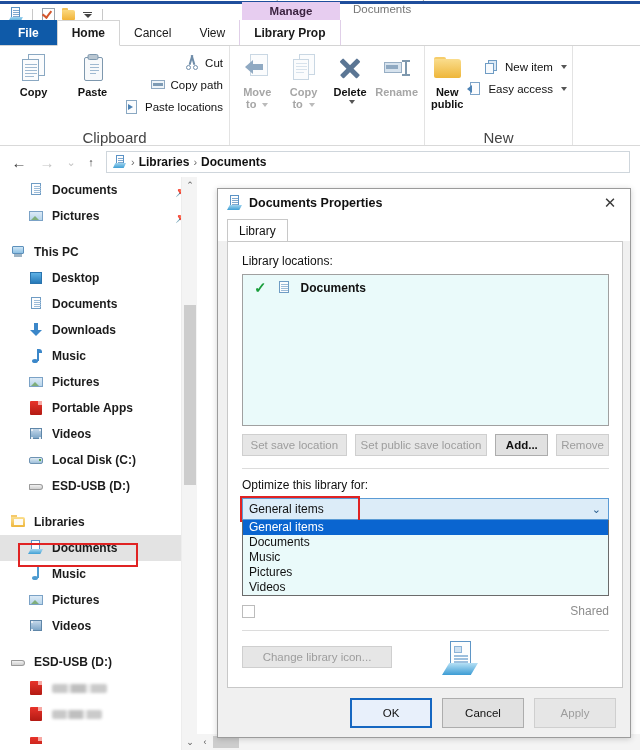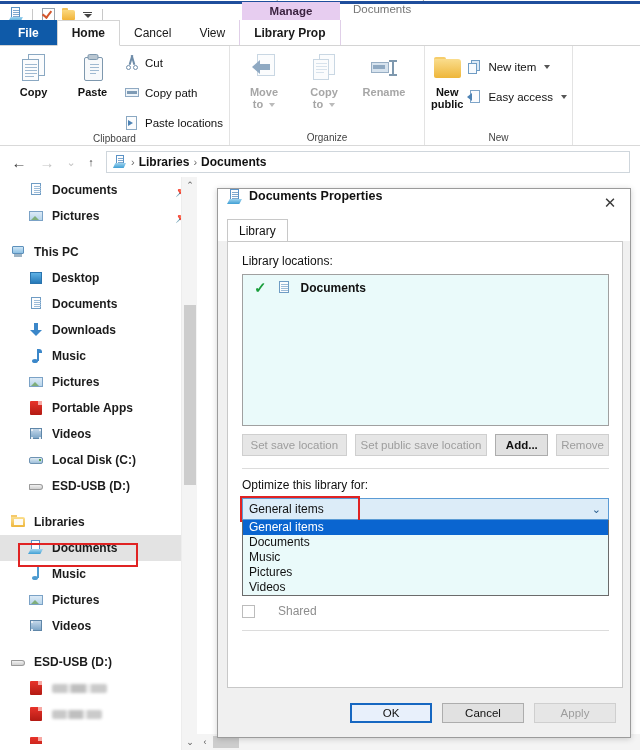--- a/index.html
+++ b/index.html
@@ -121,32 +121,32 @@
     position:absolute; left:0; top:46px; width:640px; height:100px;
     background:#ffffff; border-bottom:1px solid #d9d9d9;
     display:flex; align-items:stretch;
   }
   .rgroup {
     position:relative; display:flex; flex-direction:column;
     border-right:1px solid #e3e3e3; padding:4px 6px 0 6px;
   }
   .rgroup-body { flex:1; display:flex; align-items:flex-start; gap:4px; }
   .rgroup-title {
-    height:16px; font-size:10px; color:#444; text-align:left;
+    height:16px; font-size:15px; color:#444; text-align:left;
     display:flex; align-items:center; justify-content:center;
   }
   .bigbtn {
     width:56px; display:flex; flex-direction:column; align-items:center;
     gap:2px; padding-top:2px;
   }
   .bigbtn .lbl {
     font-size:11px; font-weight:bold; text-align:center; line-height:12px; color:#111;
   }
   .bigbtn.dim .lbl { color:#a6a6a6; font-weight:bold; }
-  .smallcol { display:flex; flex-direction:column; gap:12px; padding-top:4px; }
+  .smallcol { display:flex; flex-direction:column; gap:4px; padding-top:4px;align-items:flex-end; }
   .smallbtn { display:flex; align-items:center; gap:5px; height:18px; }
   .smallbtn .lbl { font-size:11.5px; color:#111; white-space:nowrap; }
   .dropcaret {
     width:0;height:0;border-left:3px solid transparent;border-right:3px solid transparent;
     border-top:4px solid #555; margin-left:3px;
   }
   .dropcaret.dim { border-top-color:#bbb; }
 
   
   .gi { position:relative; display:inline-block; }
@@ -348,21 +348,21 @@
     background:#ffffff;
   }
 
   
   #dialog {
     position:absolute; left:217px; top:188px; width:414px; height:550px;
     background:#f0f0f0; border:1px solid #9b9b9b;
     box-shadow:0 1px 6px rgba(0,0,0,.18);
   }
   #dlg-title {
-    height:28px; background:#ffffff; display:flex; 
+    height:28px; background:#ffffff; display:flex; align-items:center;
     padding-left:9px; gap:6px; position:relative;
   }
   #dlg-title .tt { font-size:12.5px; font-weight:bold; color:#111; }
   #dlg-close {
     position:absolute; right:0; top:0; width:40px; height:28px;
     display:flex; align-items:center; justify-content:center;
     font-size:15px; color:#3a3a3a;
   }
   #dlg-tabstrip {
     height:24px; background:#ffffff; padding-left:9px;
@@ -421,21 +421,21 @@
     z-index:5;
   }
   .dropitem {
     height:15px; display:flex; align-items:center; padding-left:6px;
     font-size:12px; color:#111; line-height:15px;
   }
   .dropitem.sel { background:#0a65d0; color:#ffffff; }
 
   #shared-row {
     position:absolute; left:14px; top:360px; width:367px; height:18px;
-    display:flex; align-items:center; justify-content:flex-start; gap:23px;
+    display:flex; align-items:center; justify-content:space-between; gap:23px;
   }
   #shared-row .cb { width:13px; height:13px; border:1px solid #bcbcbc; background:#fff; }
   #shared-row .lb { font-size:12px; color:#8d8d8d; }
 
   #sep2 { position:absolute; left:14px; top:388px; width:367px; height:1px; background:#dcdcdc; }
 
   #icon-row { position:absolute; left:14px; top:398px; width:367px; height:46px; }
   #btn-changeicon { position:absolute; left:0; top:6px; width:150px; height:22px; }
   #lib-bigicon { position:absolute; left:200px; top:1px; width:36px; height:36px; }
   #lib-bigicon .pg {
@@ -452,21 +452,21 @@
   }
 
   #sep3 { position:absolute; left:14px; top:450px; width:367px; height:1px; background:#dcdcdc; }
   #btn-restore { position:absolute; right:14px; top:459px; width:113px; height:23px; }
 
   #dlg-footer {
     position:absolute; left:0; bottom:0; width:412px; height:48px;
     background:#f0f0f0; display:flex; align-items:center;
     justify-content:flex-end; gap:10px; padding-right:14px;
   }
-  #dlg-footer .btn { width:82px; height:20px; }
+  #dlg-footer .btn { width:82px; height:30px; }
 </style>
 </head>
 <body>
 
 <div id="topstrip">
   <div class="mrow">
     <span>File</span>
     <span>Edit</span>
     <span>View</span>
     <span>History</span>
@@ -599,32 +599,38 @@
             <i style="top:9px;width:11px;background:#d7e2ec"></i>
               <i style="top:12px;width:8px;background:#d7e2ec"></i>
           </span>
         </span>
         <span class="lbl">
           <span>Copy</span><br>
           <span>to</span>
           <span class="dropcaret dim" style="display:inline-block;vertical-align:middle"></span>
         </span>
       </div>
+      <div class="bigbtn">
+        <span class="gi lg">
+            <span class="xmark"></span>
+          </span>
+        <span class="lbl">Delete</span>
+        <span class="dropcaret"></span>
+      </div>
       <div class="bigbtn dim">
         <span class="gi lg">
           <span class="rename-ico">
               <span class="bx"></span>
               <span class="bar"></span>
               <span class="ibeam"></span>
             </span>
         </span>
         <span class="lbl">Rename</span>
       </div>
     </div>
-    <div class="rgroup-title">Organize</div>
   </div>
 
   <div class="rgroup" style="width:148px">
     <div class="rgroup-body">
       <div class="bigbtn">
         <span class="gi lg">
           <span class="bigfolder">
               <span class="tb"></span>
               <span class="bk"></span>
             </span>
@@ -934,20 +940,33 @@
       <div class="dropitem">Videos</div>
     </div>
 
     <div id="shared-row">
       <span class="cb"></span>
       <span class="lb">Shared</span>
     </div>
 
     <div id="sep2"></div>
 
+    <div id="icon-row">
+      <div class="btn dis" id="btn-changeicon">Change library icon...</div>
+      <div id="lib-bigicon">
+        <span class="pg">
+            <span class="blk"></span>
+            <i style="top:13px"></i>
+            <i style="top:16px"></i>
+            <i style="top:19px"></i>
+            <i style="top:22px;width:9px"></i>
+          </span>
+        <span class="base"></span>
+      </div>
+    </div>
 
     <div id="sep3"></div>
 
     <div class="btn" id="btn-restore">Restore Defaults</div>
   </div>
 
   <div id="dlg-footer">
     <div class="btn pri">OK</div>
     <div class="btn">Cancel</div>
     <div class="btn dis">Apply</div>

